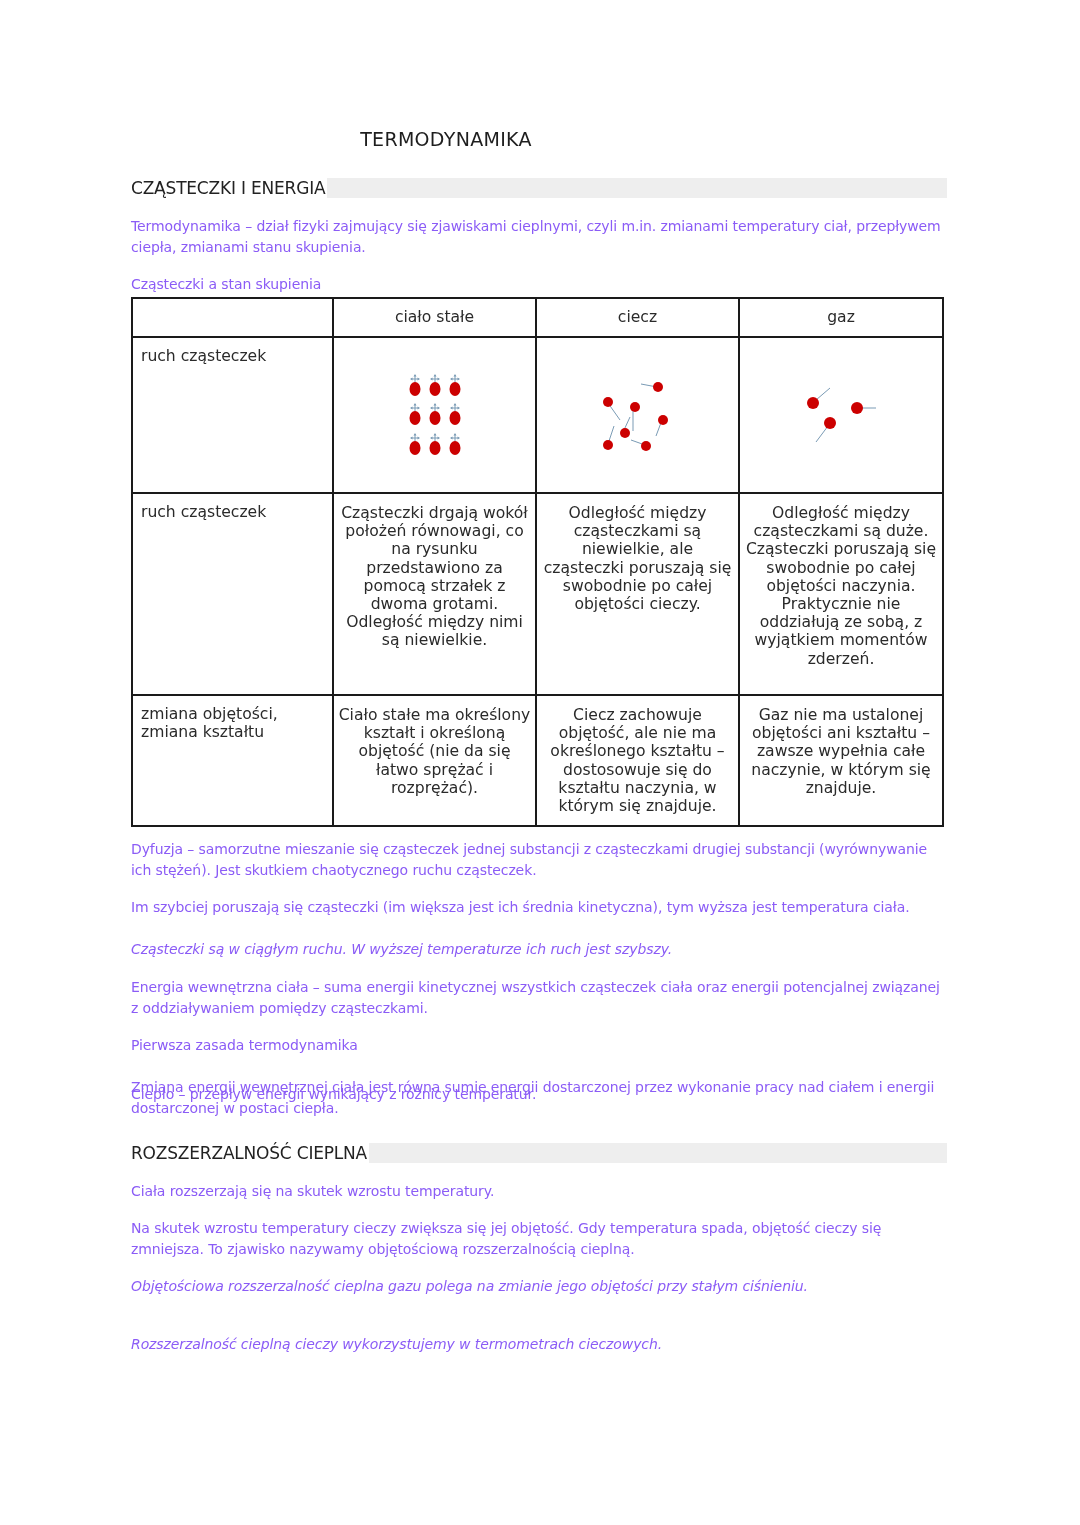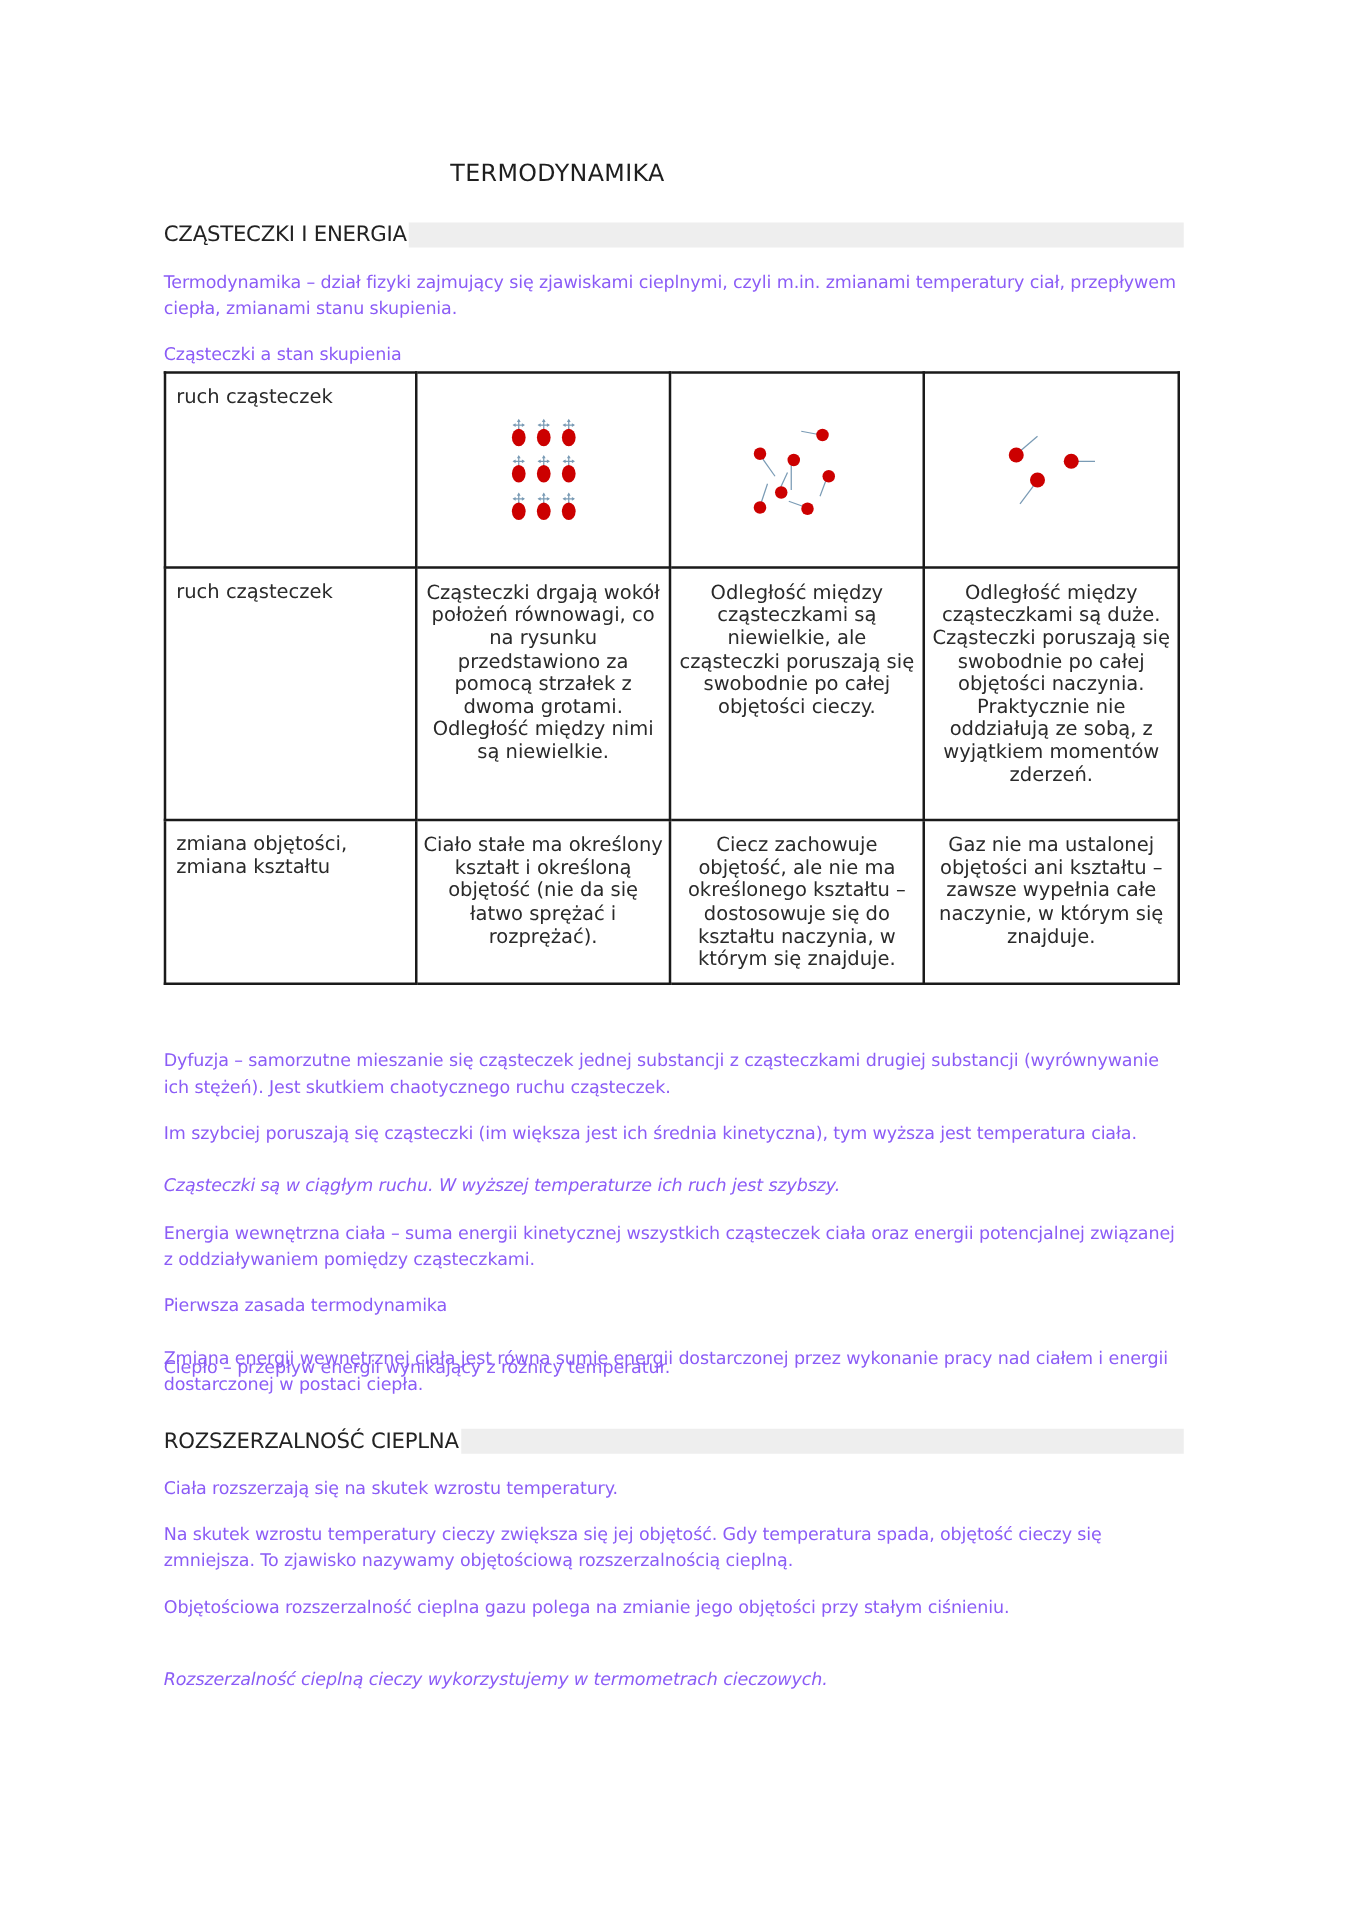--- a/index.html
+++ b/index.html
@@ -35,20 +35,26 @@
 <div class="para" style="top:274px;">Cząsteczki a stan skupienia</div>
 
 <table class="states">
   <colgroup>
       <col class="col0">
       <col class="col1">
       <col class="col2">
       <col class="col3">
     </colgroup>
   <tbody>
+      <tr>
+    <th></th>
+    <th>ciało stałe</th>
+    <th>ciecz</th>
+    <th>gaz</th>
+  </tr>
   <tr class="row-img">
     <td class="rowlabel">ruch cząsteczek</td>
     <td>
       <div class="illus">
         <svg width="60" height="90" viewBox="0 0 60 90">
           <defs>
             <g id="vib">
               <line x1="0" y1="-7" x2="0" y2="1" stroke="#7a9bb5" stroke-width="1"></line>
               <line x1="-4" y1="-3" x2="4" y2="-3" stroke="#7a9bb5" stroke-width="1"></line>
               <polygon points="0,-8 -1.5,-5.5 1.5,-5.5" fill="#7a9bb5"></polygon>
@@ -133,14 +139,14 @@
 <div class="para" style="top:1084px;">Ciepło – przepływ energii wynikający z różnicy temperatur.</div>
 <div class="para" style="top:1077px;">Zmiana energii wewnętrznej ciała jest równa sumie energii dostarczonej przez wykonanie pracy nad ciałem i energii dostarczonej w postaci ciepła.</div>
 
 <div class="section-heading" style="top:1143px;">
   <span class="label">ROZSZERZALNOŚĆ CIEPLNA</span>
   <span class="bar"></span>
 </div>
 
 <div class="para" style="top:1181px;">Ciała rozszerzają się na skutek wzrostu temperatury.</div>
 <div class="para" style="top:1218px;">Na skutek wzrostu temperatury cieczy zwiększa się jej objętość. Gdy temperatura spada, objętość cieczy się zmniejsza. To zjawisko nazywamy objętościową rozszerzalnością cieplną.</div>
-<div class="para" style="top:1276px;">Objętościowa rozszerzalność cieplna gazu polega na zmianie jego objętości przy stałym ciśnieniu.</div>
+<div class="para" style="top:1276px;font-style:italic;">Objętościowa rozszerzalność cieplna gazu polega na zmianie jego objętości przy stałym ciśnieniu.</div>
 <div class="para" style="top:1334px;font-style:italic;">Rozszerzalność cieplną cieczy wykorzystujemy w termometrach cieczowych.</div>
 
 </body></html>

